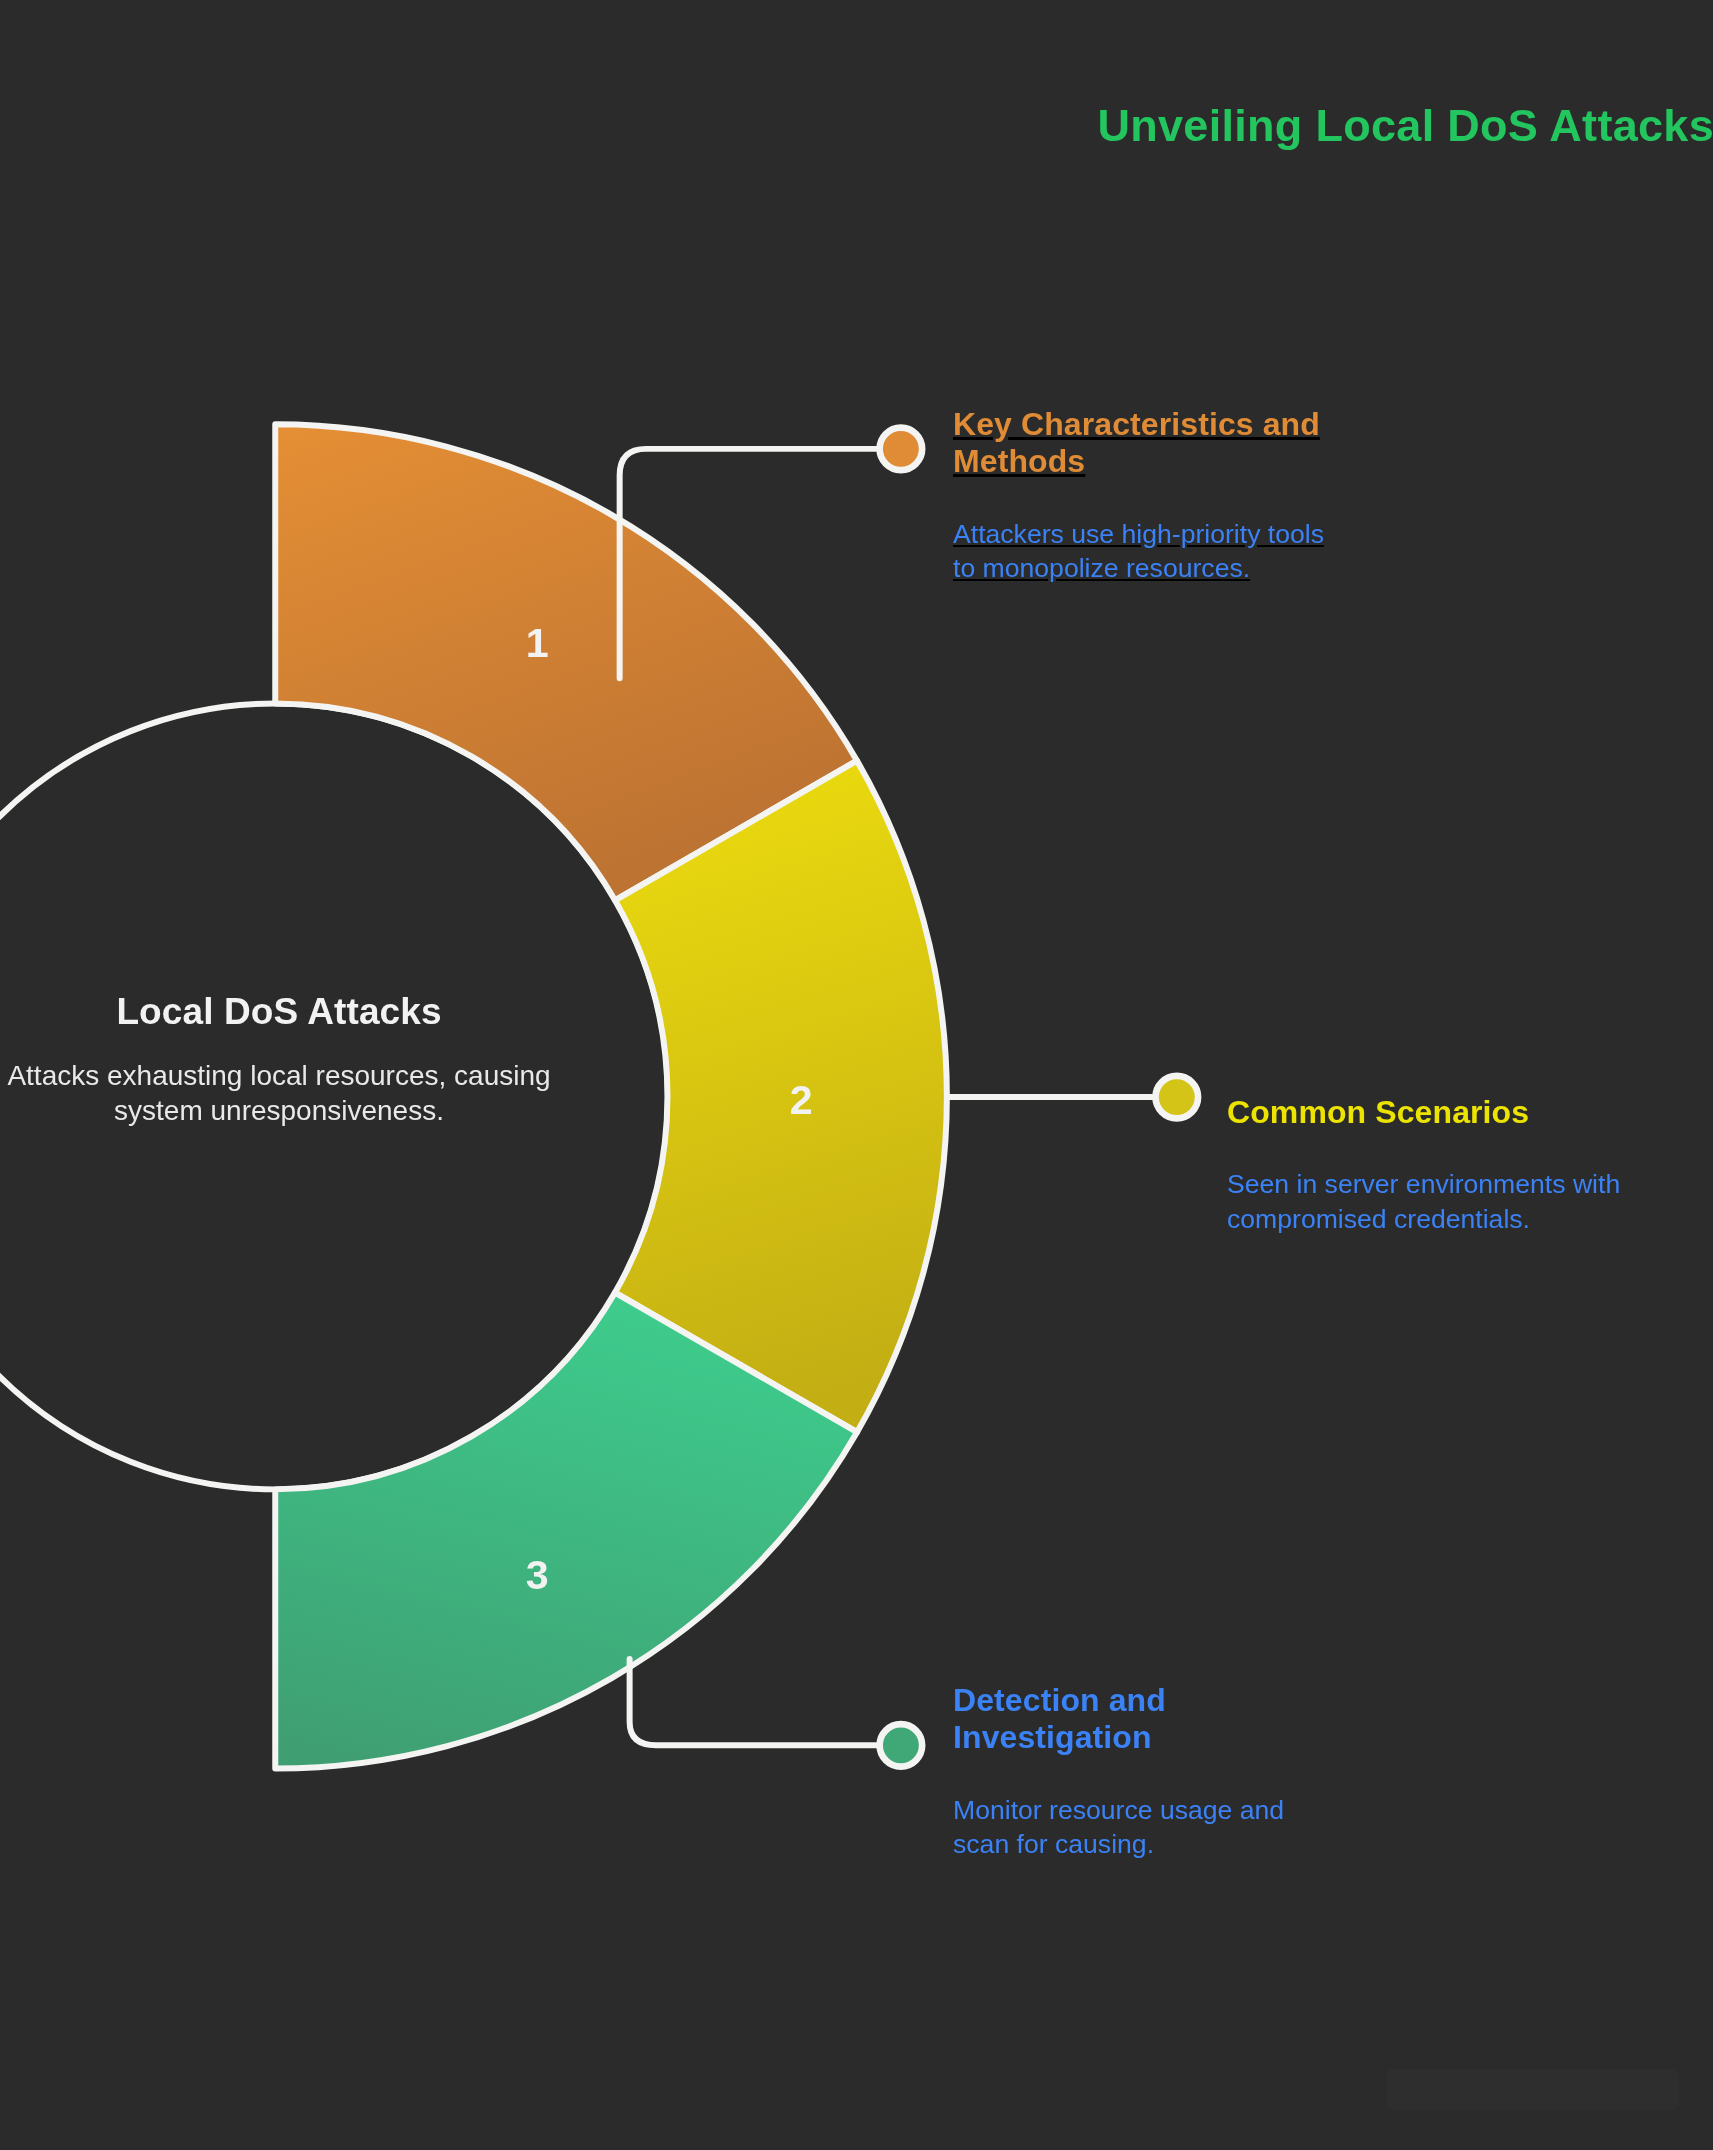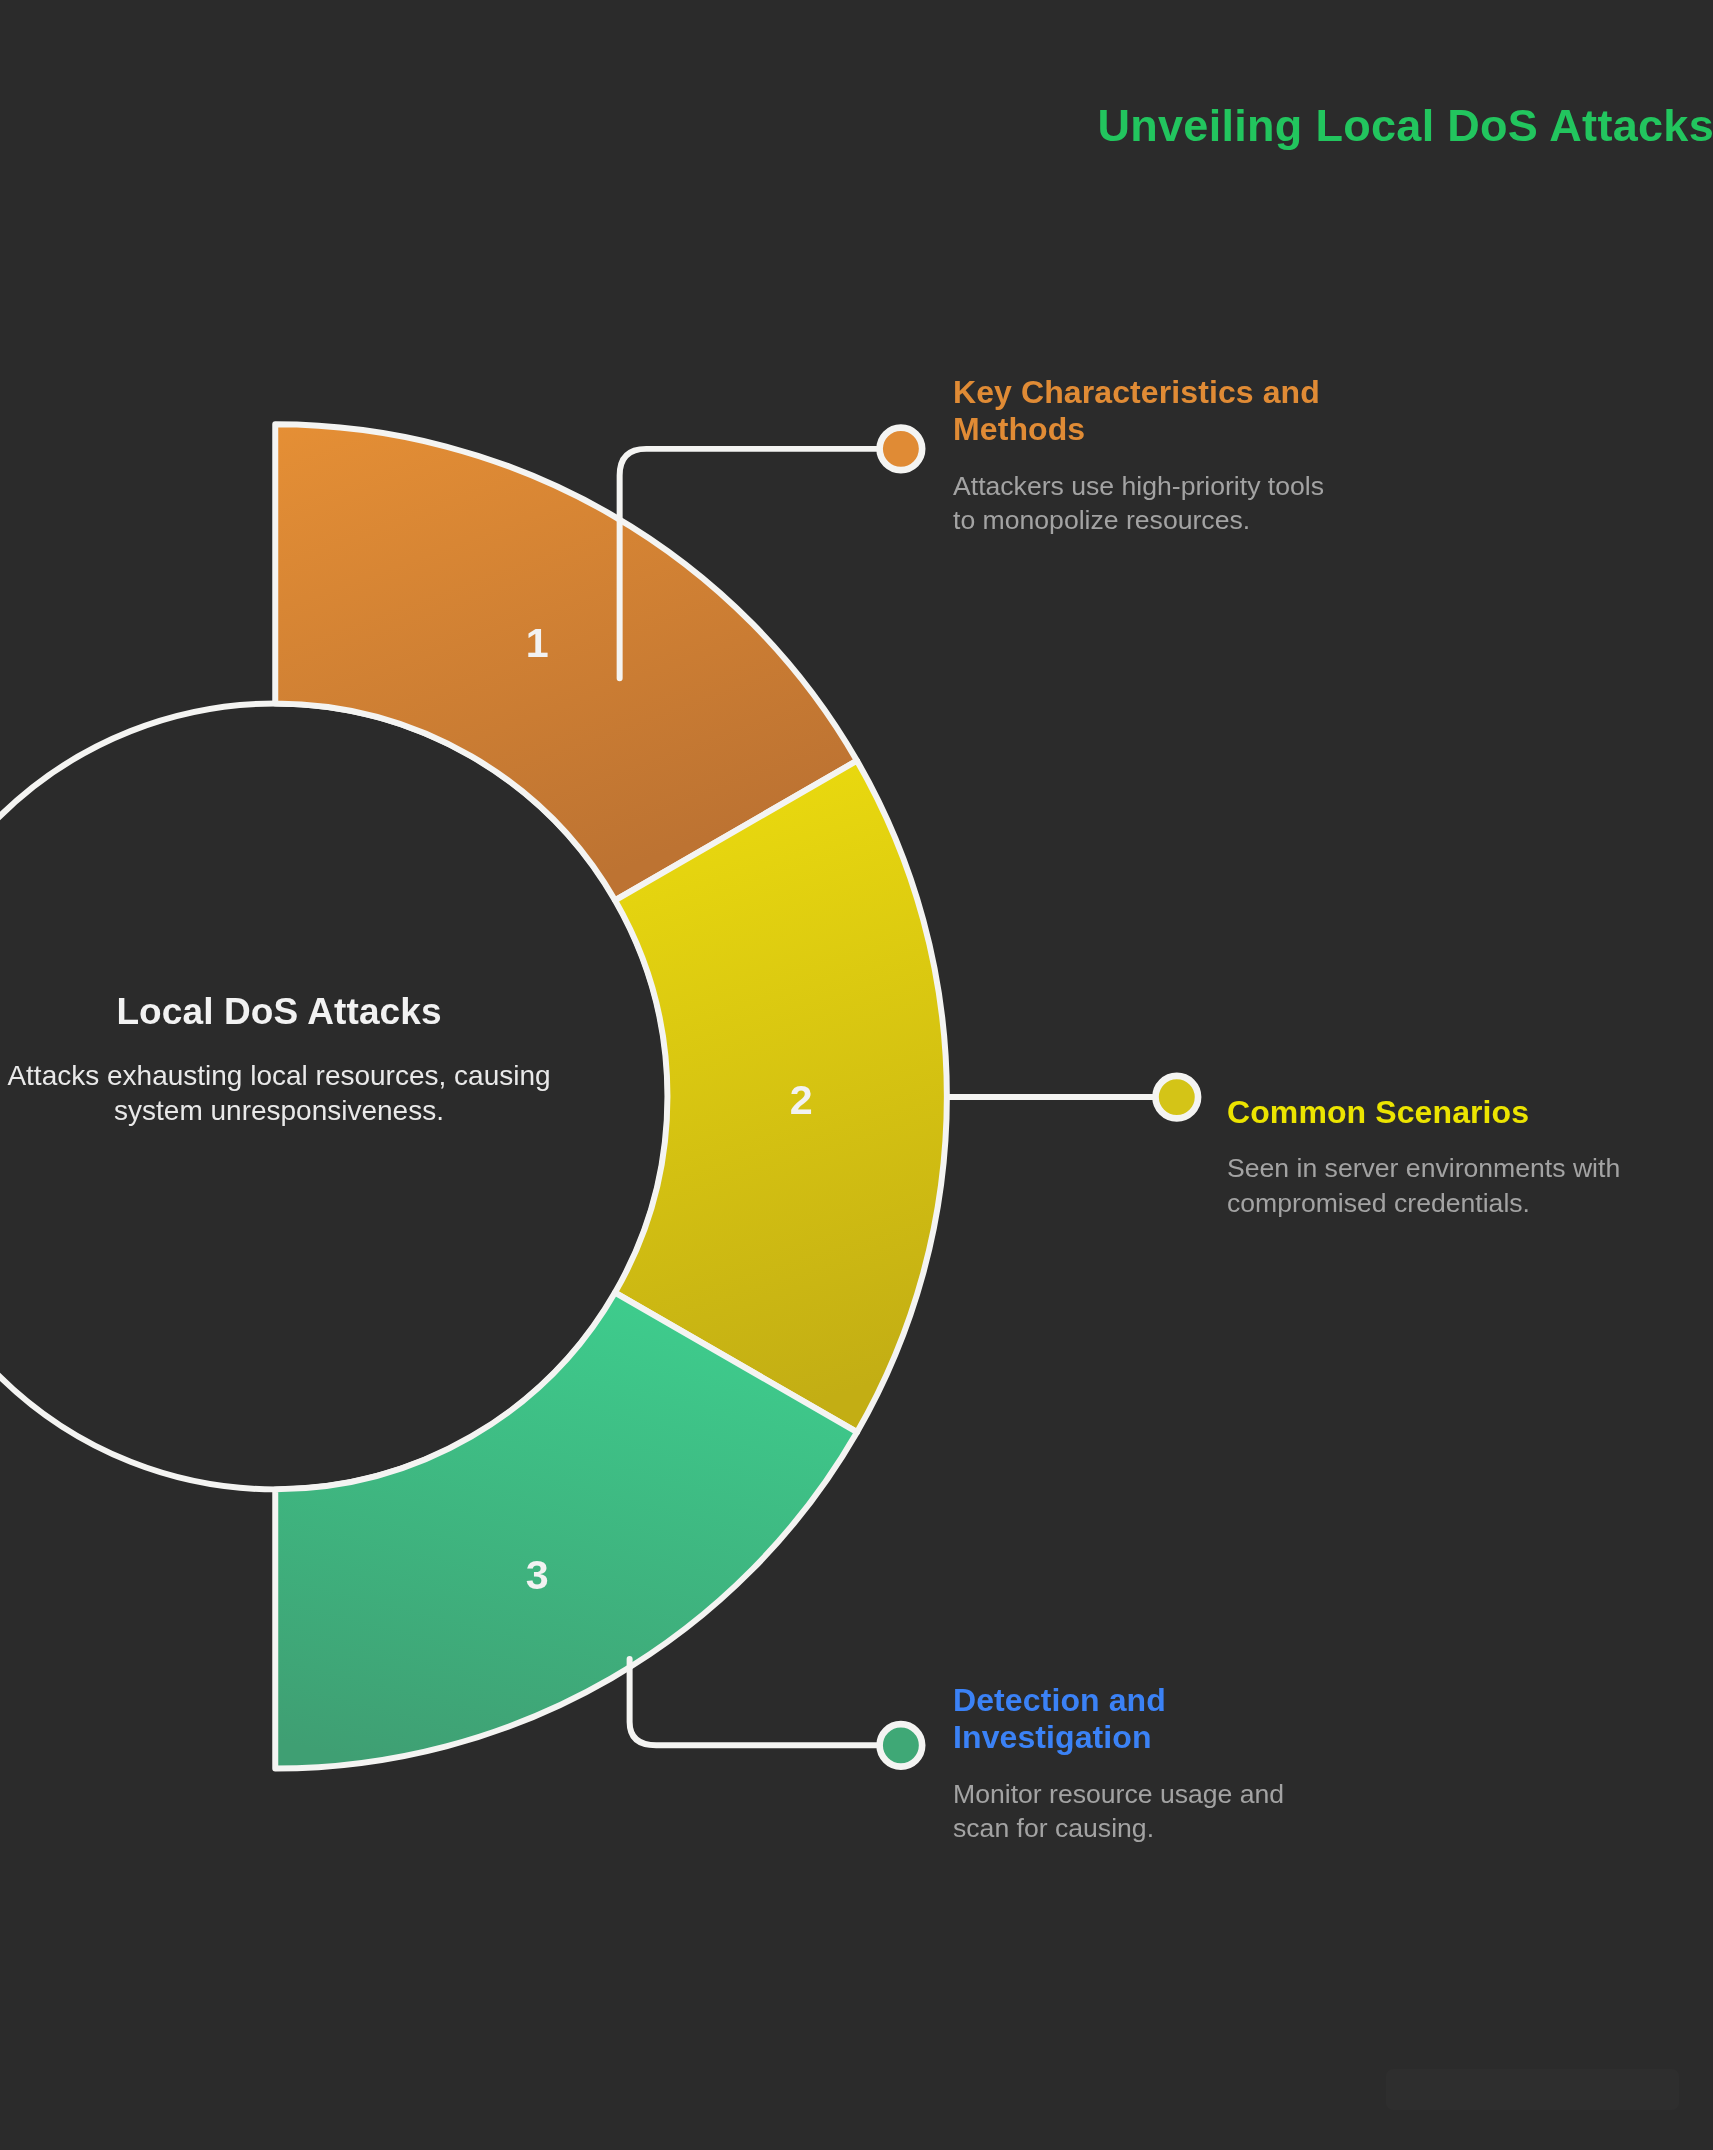--- a/index.html
+++ b/index.html
@@ -71,28 +71,28 @@
   .callout {
     position: absolute;
   }
   .callout-title {
     font-size: 32px;
     font-weight: bold;
     line-height: 1.17;
     letter-spacing: 0.1px;
   }
   .callout-desc {
-    margin-top: 20px;
-    color: #a3a3a3;
+    margin-top: 36px;
+    color: #3b82f6;
     font-size: 26.6px;
     line-height: 1.3;
     font-weight: normal;
   }
 
-  #callout-1 { left: 953px; top: 374px;  width: 386px; }
+  #callout-1 { left: 953px; top: 406px;  width: 386px; text-decoration: underline; }
   #callout-2 { left: 1227px; top: 1094px; width: 399px; }
   #callout-3 { left: 953px; top: 1682px; width: 386px; }
 
   #callout-1 .callout-title { color: #e08b35; }
   #callout-2 .callout-title { color: #ece400; }
   #callout-3 .callout-title { color: #3b82f6; }
 
   #watermark {
     position: absolute;
     right: 35px;

